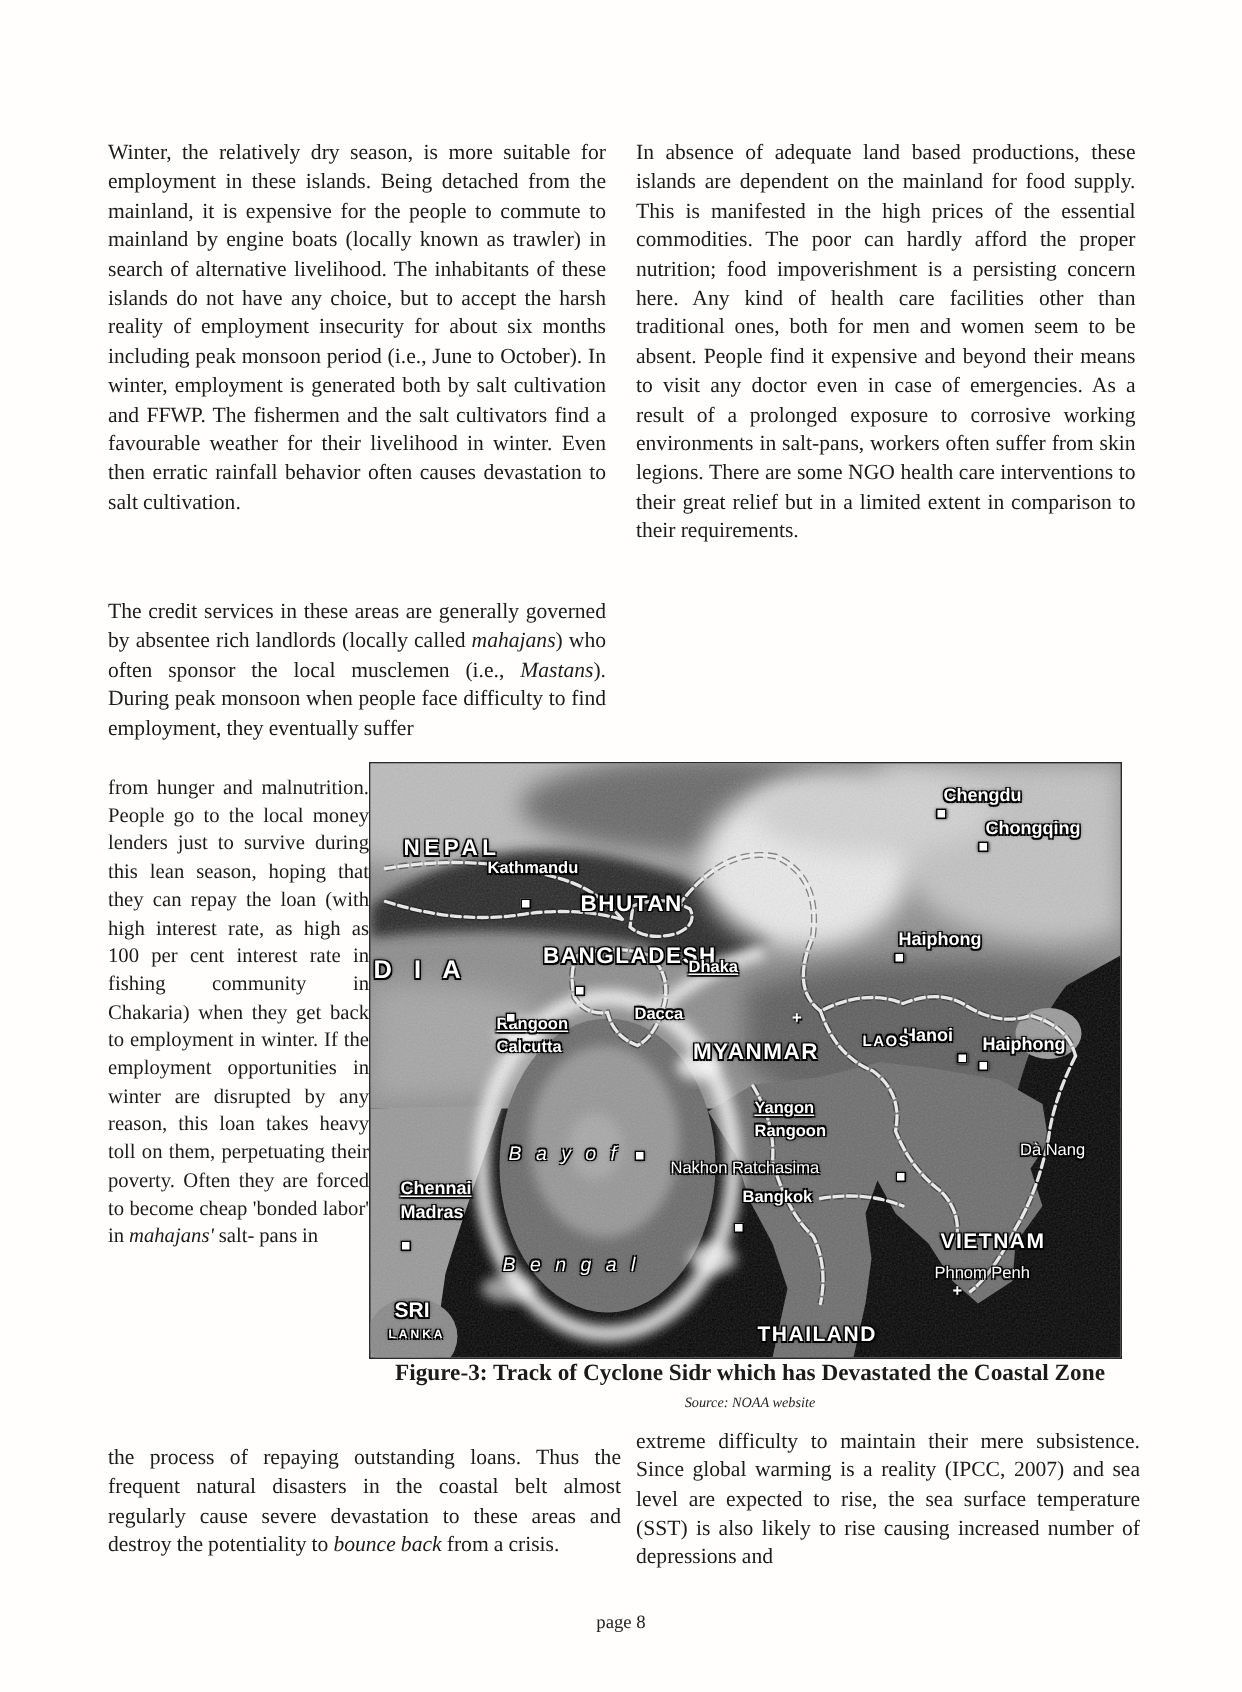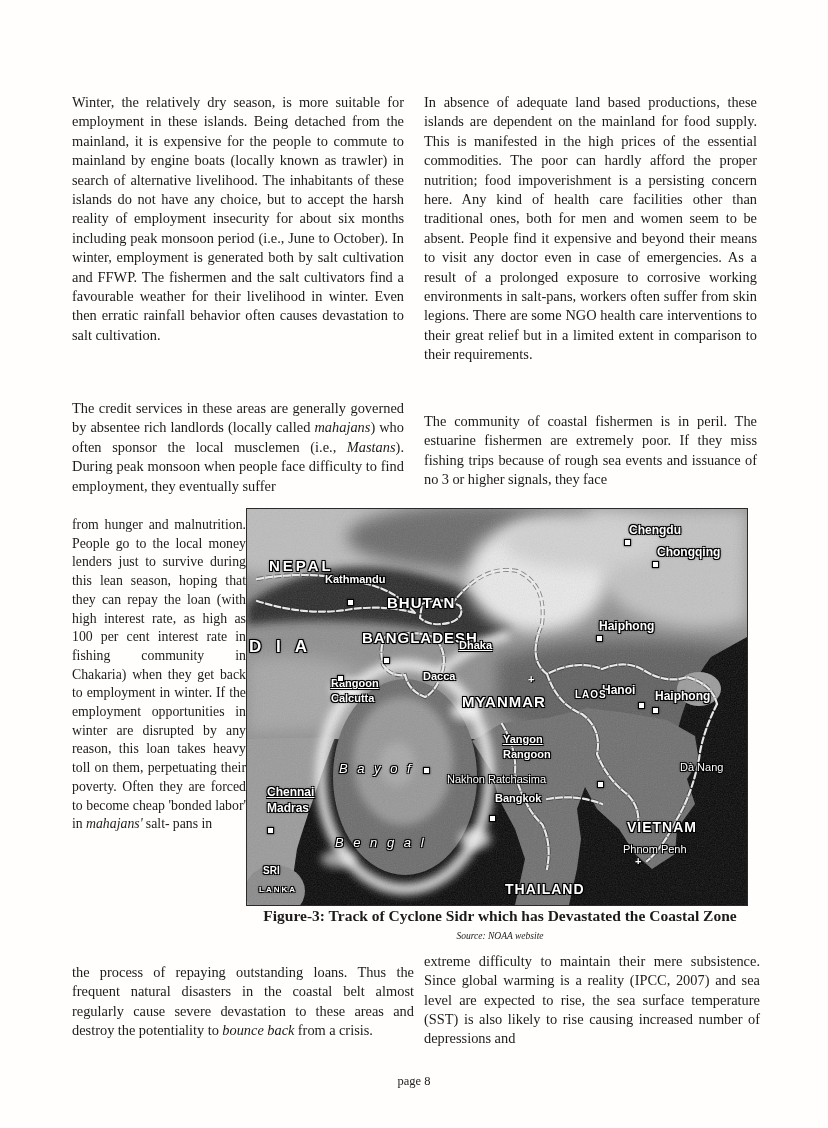--- a/index.html
+++ b/index.html
@@ -44,21 +44,20 @@
   <div id="lp1" class="para">Winter, the relatively dry season, is more suitable for employment in these islands. Being detached from the mainland, it is expensive for the people to commute to mainland by engine boats (locally known as trawler) in search of alternative livelihood. The inhabitants of these islands do not have any choice, but to accept the harsh reality of employment insecurity for about six months including peak monsoon period (i.e., June to October). In winter, employment is generated both by salt cultivation and FFWP. The fishermen and the salt cultivators find a favourable weather for their livelihood in winter. Even then erratic rainfall behavior often causes devastation to salt cultivation.</div>
 
   <div id="lp2" class="para"><span>The credit services in these areas are generally governed by absentee rich landlords (locally called </span><span class="it">mahajans</span><span>) who often sponsor the local musclemen (i.e., </span><span class="it">Mastans</span><span>). During peak monsoon when people face difficulty to find employment, they eventually suffer</span></div>
 
   <div id="lnarrow" class="para"><span>from hunger and malnutrition. People go to the local money lenders just to survive during this lean season, hoping that they can repay the loan (with high interest rate, as high as 100 per cent interest rate in fishing community in Chakaria) when they get back to employment in winter. If the employment opportunities in winter are disrupted by any reason, this loan takes heavy toll on them, perpetuating their poverty. Often they are forced to become cheap 'bonded labor' in </span><span class="it">mahajans'</span><span> salt- pans in</span></div>
 
   <div id="lbottom" class="para"><span>the process of repaying outstanding loans. Thus the frequent natural disasters in the coastal belt almost regularly cause severe devastation to these areas and destroy the potentiality to </span><span class="it">bounce back</span><span> from a crisis.</span></div>
 
   <div id="rp1" class="para">In absence of adequate land based productions, these islands are dependent on the mainland for food supply. This is manifested in the high prices of the essential commodities. The poor can hardly afford the proper nutrition; food impoverishment is a persisting concern here. Any kind of health care facilities other than traditional ones, both for men and women seem to be absent. People find it expensive and beyond their means to visit any doctor even in case of emergencies. As a result of a prolonged exposure to corrosive working environments in salt-pans, workers often suffer from skin legions. There are some NGO health care interventions to their great relief but in a limited extent in comparison to their requirements.</div>
 
-  <div id="rp2" class="para">The community of coastal fishermen is in peril. The estuarine fishermen are extremely poor. If they miss fishing trips because of rough sea events and issuance of no 3 or higher signals, they face</div>
 
   <div id="rbottom" class="para">extreme difficulty to maintain their mere subsistence. Since global warming is a reality (IPCC, 2007) and sea level  are expected to rise, the sea surface temperature (SST) is also likely to rise causing increased number of depressions and</div>
 
   <div class="figwrap">
     <svg width="500" height="396" viewBox="0 0 500 396">
       <defs>
         <filter id="b4" x="-30%" y="-30%" width="160%" height="160%">
             <feGaussianBlur stdDeviation="4"></feGaussianBlur>
           </filter>
         <filter id="b8" x="-40%" y="-40%" width="180%" height="180%">
@@ -144,21 +143,21 @@
         <div class="ml b u" style="left: 256px; top: 224px; font-size: 11px;">Yangon</div>
         <div class="ml b" style="left: 256px; top: 239px; font-size: 11px;">Rangoon</div>
         <div class="ml" style="left: 433px; top: 252px; font-size: 11px;">Dà Nang</div>
         <div class="ml" style="left: 200px; top: 264px; font-size: 11px;">Nakhon Ratchasima</div>
         <div class="ml b" style="left: 248px; top: 283px; font-size: 11px;">Bangkok</div>
         <div class="ml b" style="left: 380px; top: 310px; font-size: 14px; letter-spacing: 1px;">VIETNAM</div>
         <div class="ml" style="left: 376px; top: 334px; font-size: 11px;">Phnom Penh</div>
         <div class="ml b" style="left: 258px; top: 372px; font-size: 14px; letter-spacing: 1px;">THAILAND</div>
         <div class="ml b u" style="left: 20px; top: 276px; font-size: 12px;">Chennai</div>
         <div class="ml b" style="left: 20px; top: 292px; font-size: 12px;">Madras</div>
-        <div class="ml b" style="left: 16px; top: 356px; font-size: 10px;">SRI</div>
+        <div class="ml b" style="left: 16px; top: 356px; font-size: 14px;">SRI</div>
         <div class="ml b" style="left: 12px; top: 376px; font-size: 8px; letter-spacing: 2px;">LANKA</div>
         <div class="ml i" style="left: 92px; top: 252px; font-size: 13px; letter-spacing: 3px;">B a y   o f</div>
         <div class="ml i" style="left: 88px; top: 326px; font-size: 13px; letter-spacing: 3px;">B e n g a l</div>
         <div class="mk" style="left: 100px; top: 90px;"></div>
         <div class="mk" style="left: 136px; top: 148px;"></div>
         <div class="mk" style="left: 90px; top: 166px;"></div>
         <div class="mk" style="left: 377px; top: 30px;"></div>
         <div class="mk" style="left: 405px; top: 52px;"></div>
         <div class="mk" style="left: 349px; top: 126px;"></div>
         <div class="mk" style="left: 391px; top: 193px;"></div>

